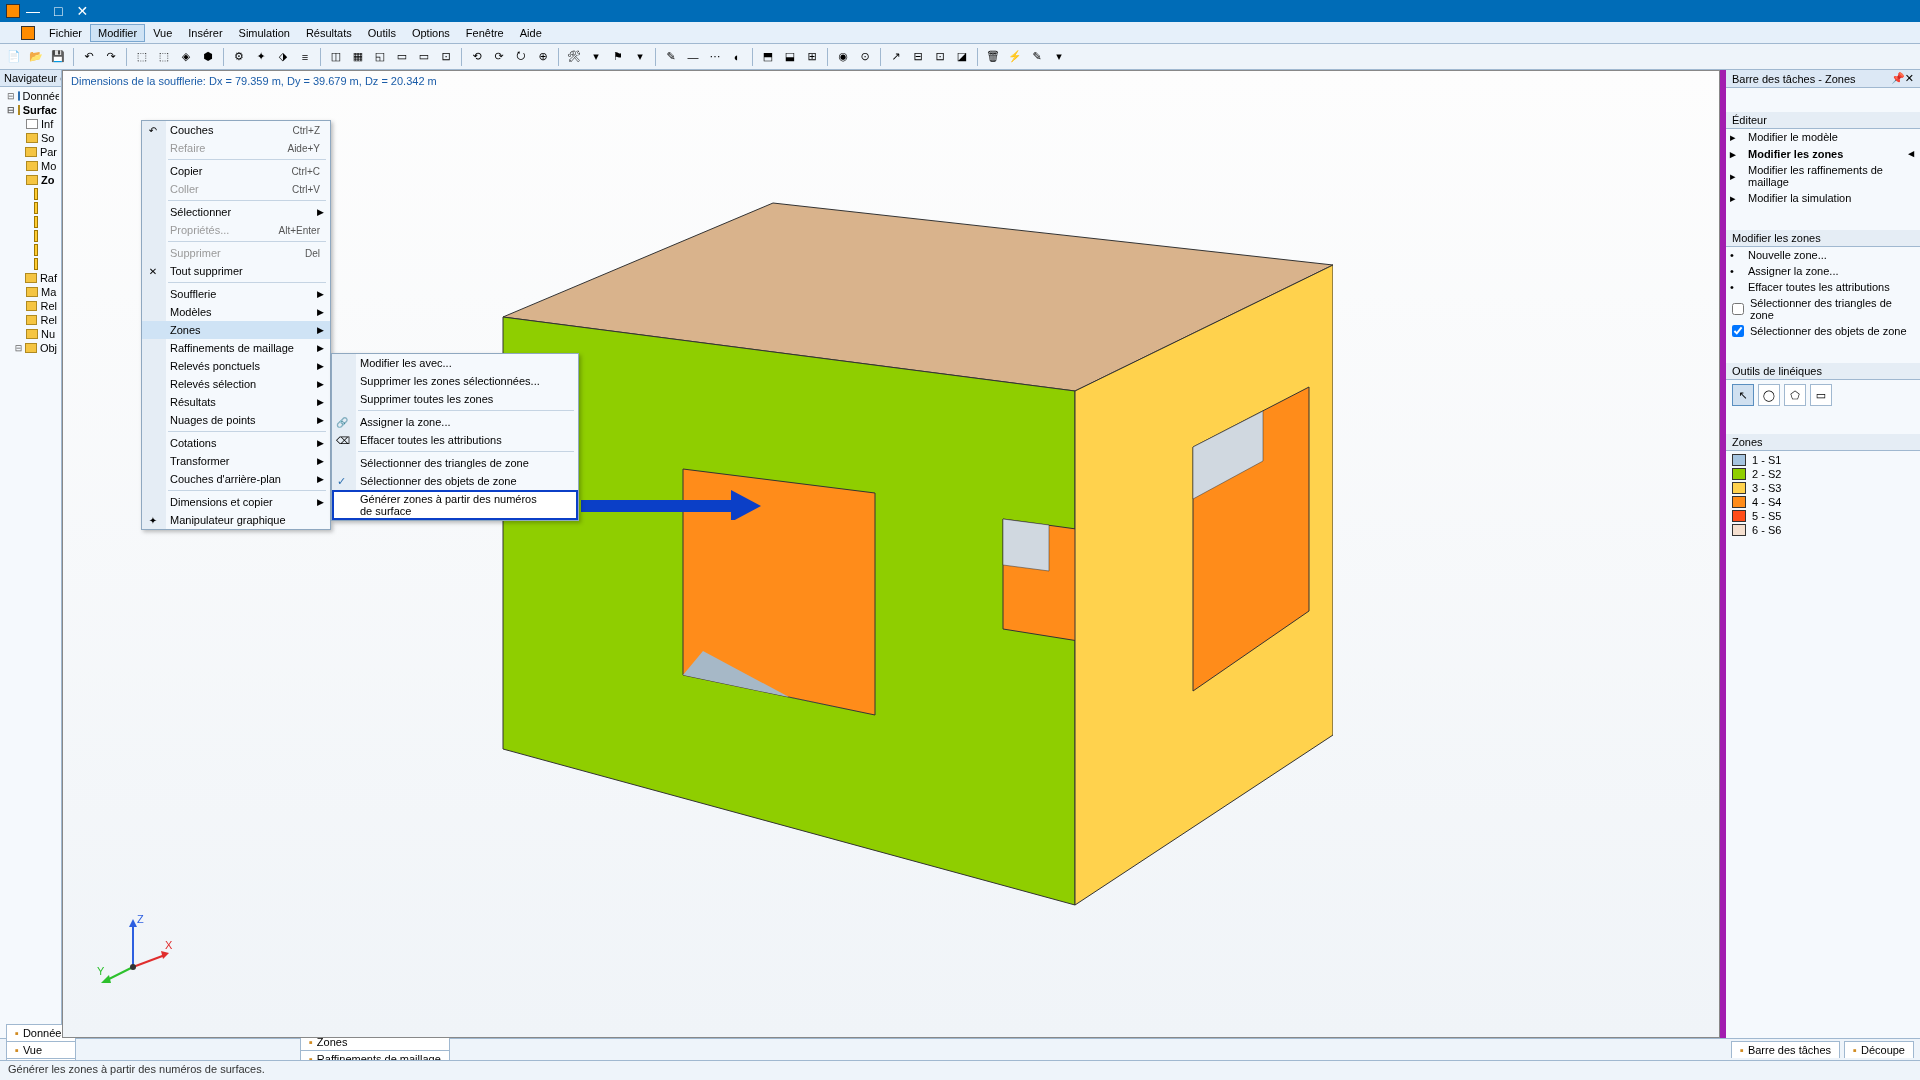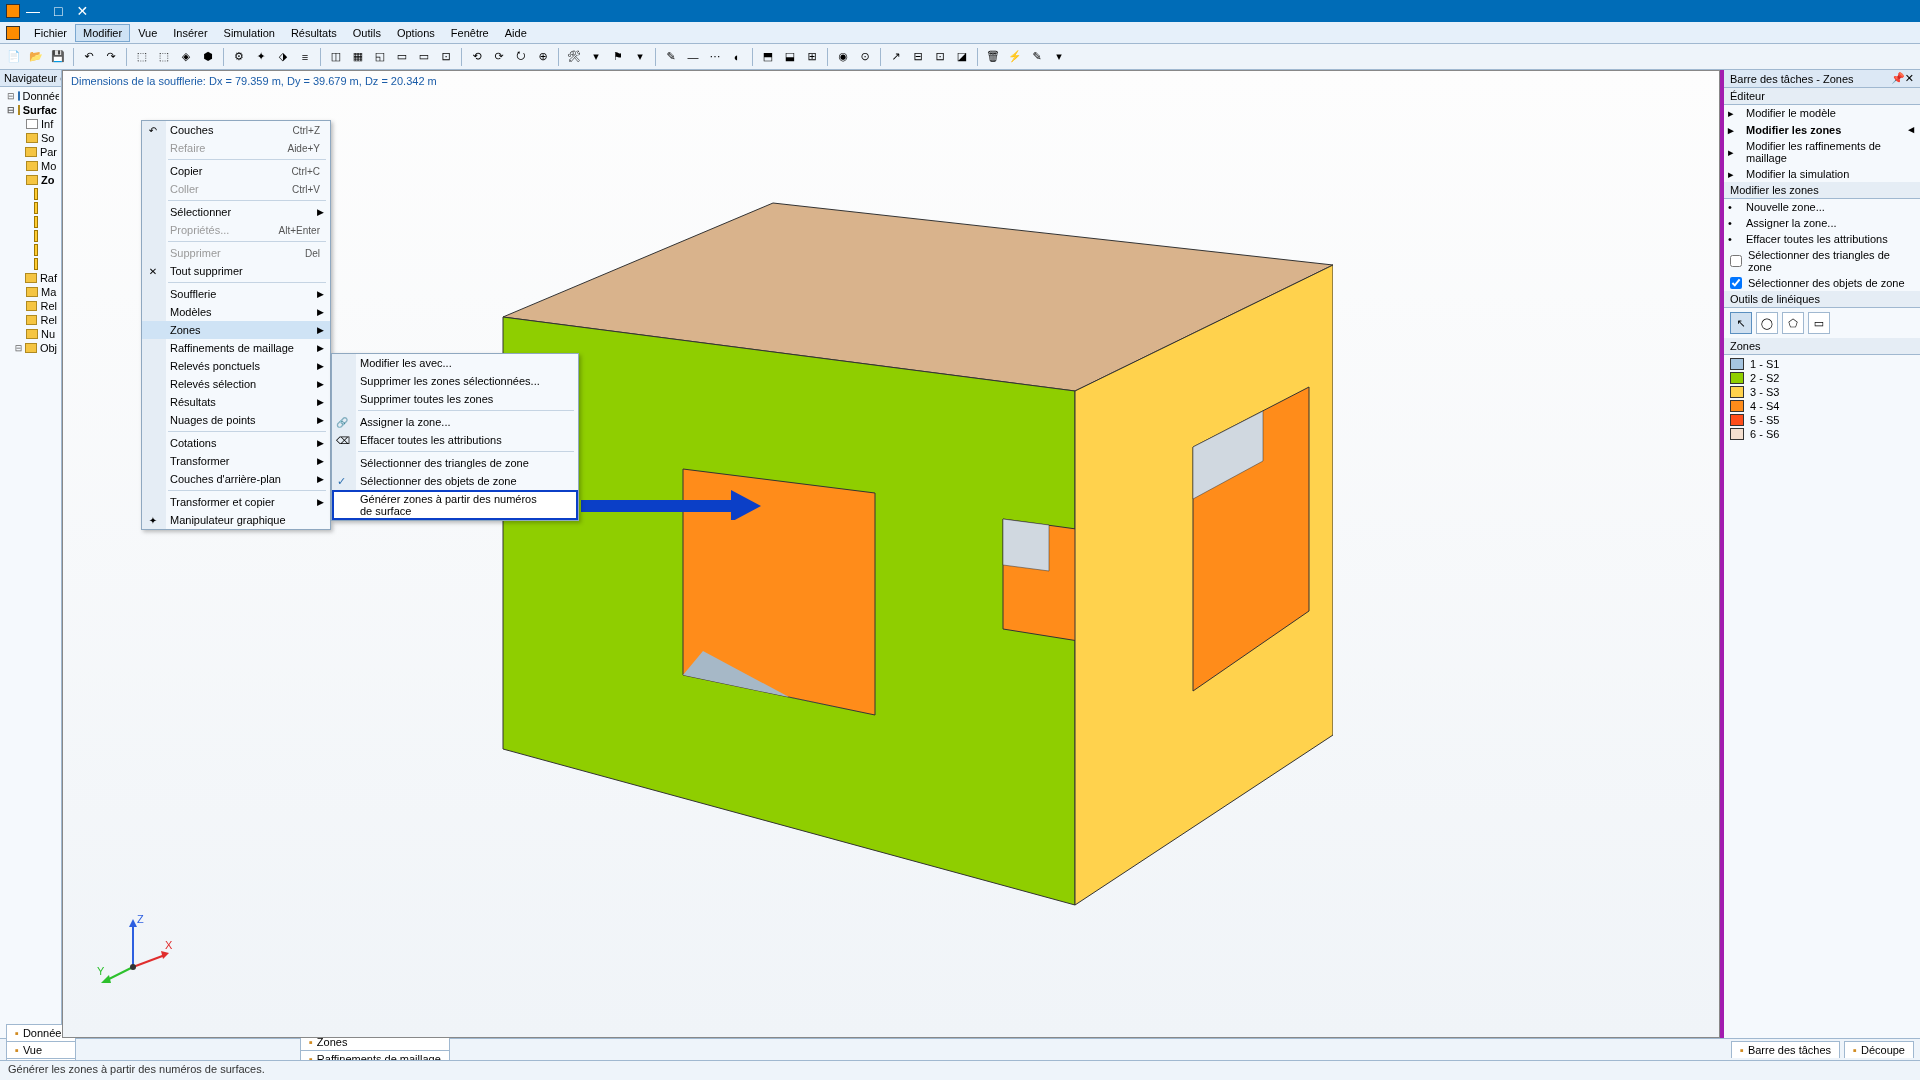--- a/index.html
+++ b/index.html
@@ -4,21 +4,21 @@
 <style>
 * { margin: 0; padding: 0; box-sizing: border-box; font-family: "Segoe UI", Tahoma, sans-serif; font-size: 11px; user-select: none; }
 body { width: 1920px; height: 1080px; background: #fff; overflow: hidden; display: flex; flex-direction: column; }
 
 .title-bar { height: 22px; background: #006cb7; color: #fff; display: flex; align-items: center; padding: 0 6px; }
 .title-bar .logo { width: 14px; height: 14px; background: #ff8c00; border: 1px solid #333; margin-right: 6px; }
 .title-bar .title { flex: 1; font-size: 12px; }
 .title-bar .win-controls { display: flex; gap: 14px; padding-right: 6px; }
 .win-btn { cursor: pointer; font-size: 14px; }
 
-.menu-bar { height: 22px; background: #e6f0fa; display: flex; align-items: center; border-bottom: 1px solid #a0b8d0; padding-left: 6px; }
+.menu-bar { height: 22px; background: #e6f0fa; display: flex; align-items: center; border-bottom: 1px solid #a0b8d0; padding-left: 21px; }
 .menu-bar .logo { width: 14px; height: 14px; background: #ff8c00; border: 1px solid #333; margin-right: 6px; }
 .menu-item { padding: 3px 8px; cursor: pointer; }
 .menu-item.active { background: #cfe3f5; border: 1px solid #7aa7d0; padding: 2px 7px; }
 
 .toolbar { height: 26px; background: #eef4fa; border-bottom: 1px solid #a0b8d0; display: flex; align-items: center; padding: 0 4px; gap: 2px; }
 .tool-btn { width: 20px; height: 20px; display: flex; align-items: center; justify-content: center; cursor: pointer; border-radius: 2px; }
 .tool-sep { width: 1px; height: 18px; background: #a0b8d0; margin: 0 3px; }
 
 .main-area { flex: 1; display: flex; overflow: hidden; }
 .left-panel { width: 62px; background: #f5f9fd; border-right: 1px solid #a0b8d0; display: flex; flex-direction: column; }
@@ -28,23 +28,23 @@
 .tree-ind { display: inline-block; }
 .tree-ico { width: 12px; height: 10px; background: #f5c542; border: 1px solid #b08a20; }
 .tree-ico.pg { background: #fff; border: 1px solid #888; }
 .tree-ico.db { background: #4da6ff; border-radius: 2px; border: 1px solid #2d6fb0; }
 .tree-ico.zi { background: #ffcc33; width: 4px; height: 12px; border: 1px solid #a07700; }
 .tree-row.bold { font-weight: bold; }
 
 .viewport { flex: 1; position: relative; background: linear-gradient(#fdfdfd,#f0f4f8); border: 1px solid #888; margin: 0; }
 .vp-caption { position: absolute; top: 4px; left: 8px; color: #1a5ca8; font-size: 11px; z-index: 1; }
 
-.right-panel { width: 200px; background: #f5f9fd; border-left: 4px solid #a21caf; display: flex; flex-direction: column; }
+.right-panel { width: 200px; background: #f5f9fd; border-left: 6px solid #a21caf; display: flex; flex-direction: column; }
 .rp-hdr { background: #dce8f5; border-bottom: 1px solid #a0b8d0; padding: 2px 6px; display: flex; align-items: center; }
-.rp-hdr.sec { background: #e5edf5; font-size: 11px; }
+.rp-hdr.sec { background: #e5edf5; font-size: 11px; margin-top: 24px; }
 .rp-hdr .txt { flex: 1; }
 .rp-item { padding: 2px 6px 2px 22px; cursor: pointer; display: flex; align-items: center; gap: 6px; position: relative; }
 .rp-item .ico { position: absolute; left: 4px; width: 14px; height: 12px; }
 .rp-item.bold { font-weight: bold; }
 .rp-chk { display: flex; align-items: center; gap: 6px; padding: 2px 6px; }
 .rp-chk input { width: 12px; height: 12px; }
 .sel-tools { display: flex; gap: 4px; padding: 4px 6px; }
 .sel-tool { width: 22px; height: 22px; border: 1px solid #a0b8d0; background: #fff; display: flex; align-items: center; justify-content: center; cursor: pointer; }
 .sel-tool.active { background: #d0e0f0; border-color: #5a8fc0; }
 .zone-list { padding: 2px 6px; }
@@ -389,21 +389,21 @@
           <div class="ctx-item">
             <span>Transformer</span>
             <span class="arrow">▶</span>
           </div>
           <div class="ctx-item">
             <span>Couches d'arrière-plan</span>
             <span class="arrow">▶</span>
           </div>
           <div class="ctx-sep"></div>
           <div class="ctx-item">
-            <span>Transformer et copier</span>
+            <span>Dimensions et copier</span>
             <span class="arrow">▶</span>
           </div>
           <div class="ctx-item">
             <span class="ctx-icon">✦</span>
             <span>Manipulateur graphique</span>
           </div>
         </div>
     </div>
 
     <div class="ctx-menu" id="menu2">

